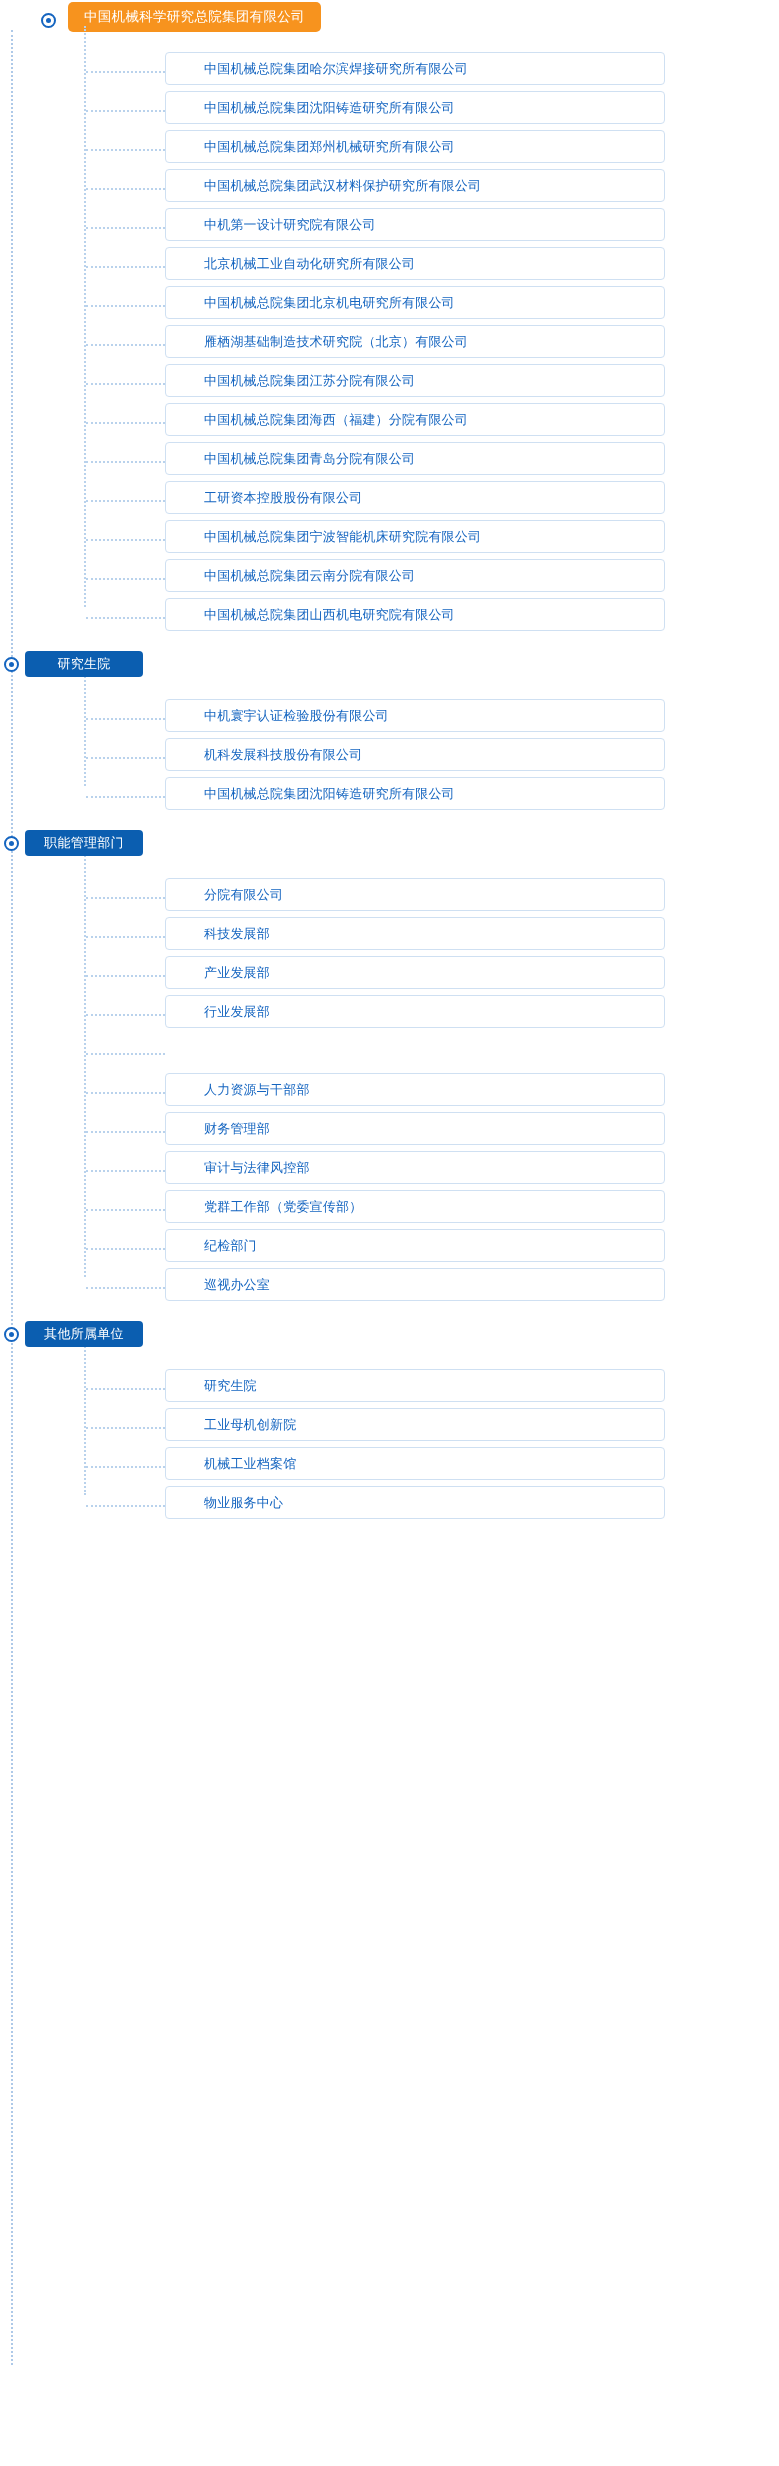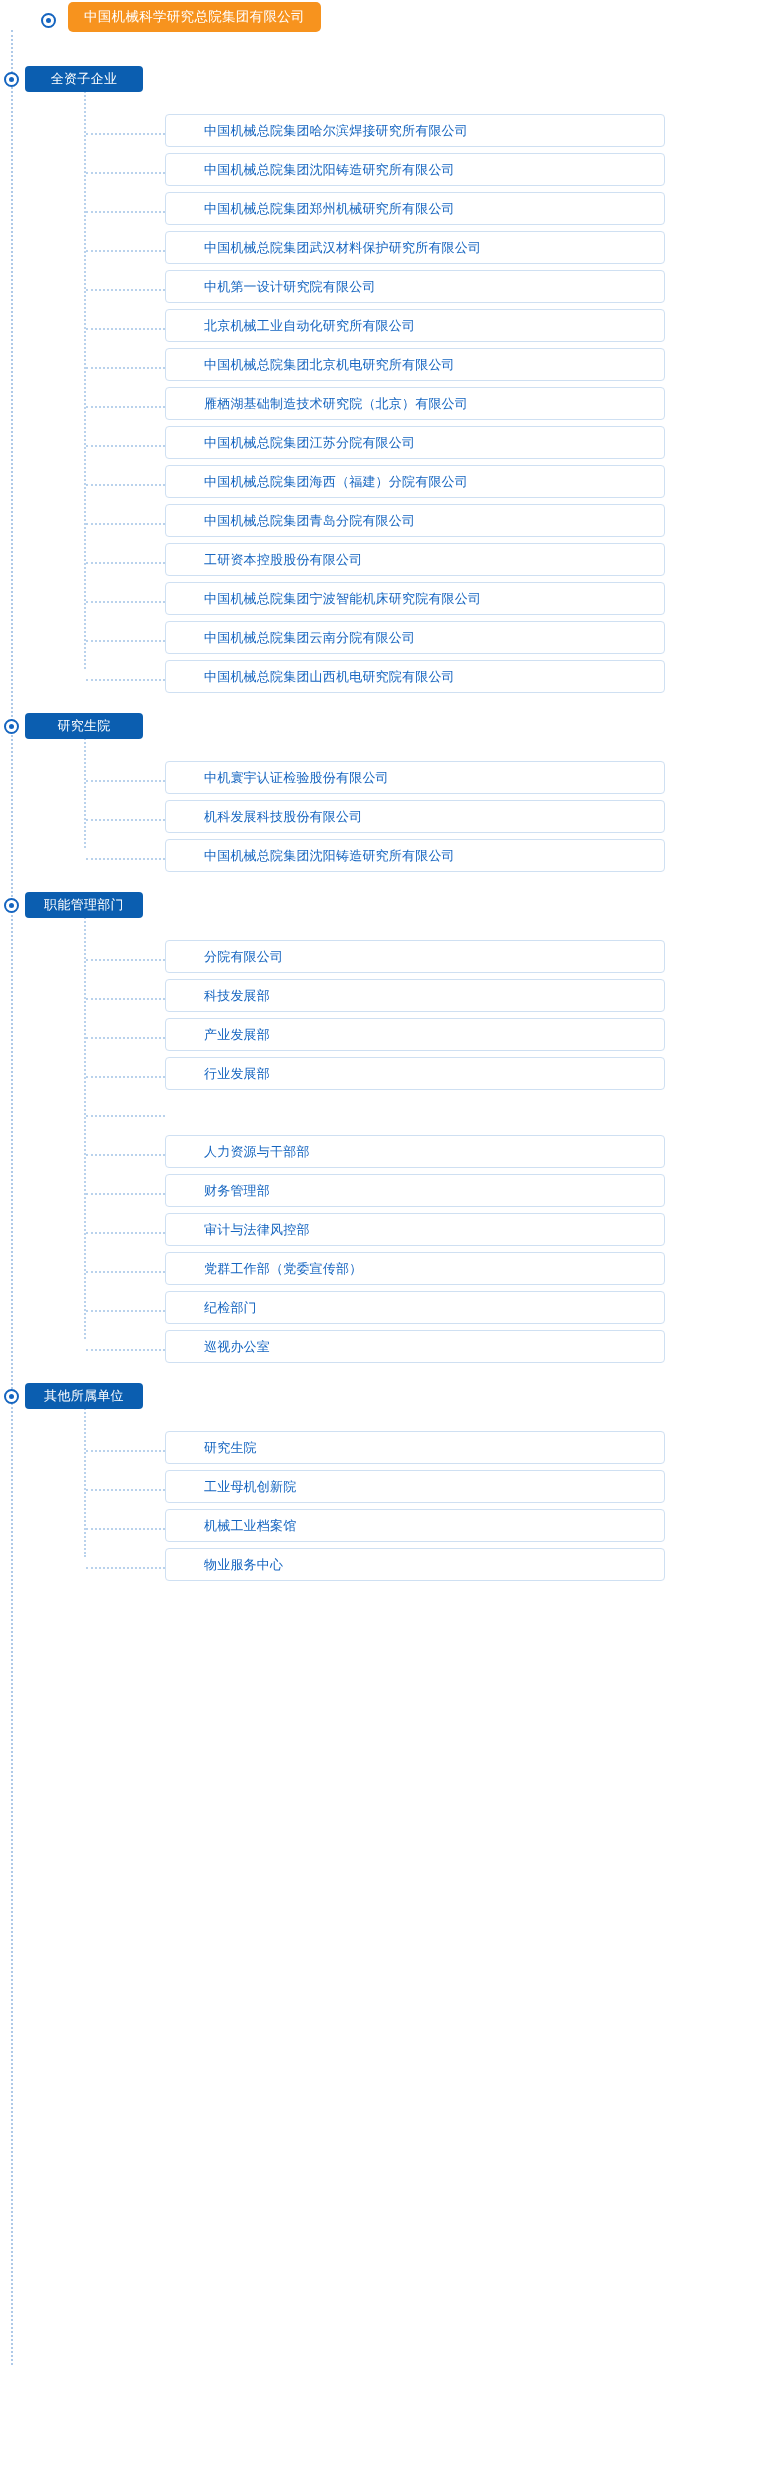--- a/index.html
+++ b/index.html
@@ -159,24 +159,20 @@
 
   <div class="spine"></div>
 
   <div class="root-row">
     <span class="root-marker"></span>
     <div class="root-box">中国机械科学研究总院集团有限公司</div>
   </div>
 
   <div id="sections-host">
       <div class="section">
-        <div class="section-head">
-          <span class="sec-marker"></span>
-          <div class="sec-box">全资子企业</div>
-        </div>
         <div class="items">
           <div class="sub-spine" style="top: -26px; height: 581px;"></div>
           <div class="item">
             <div class="item-box-connector item-connector"></div>
             <div class="item-box">中国机械总院集团哈尔滨焊接研究所有限公司</div>
           </div>
           <div class="item">
             <div class="item-box-connector item-connector"></div>
             <div class="item-box">中国机械总院集团沈阳铸造研究所有限公司</div>
           </div>

